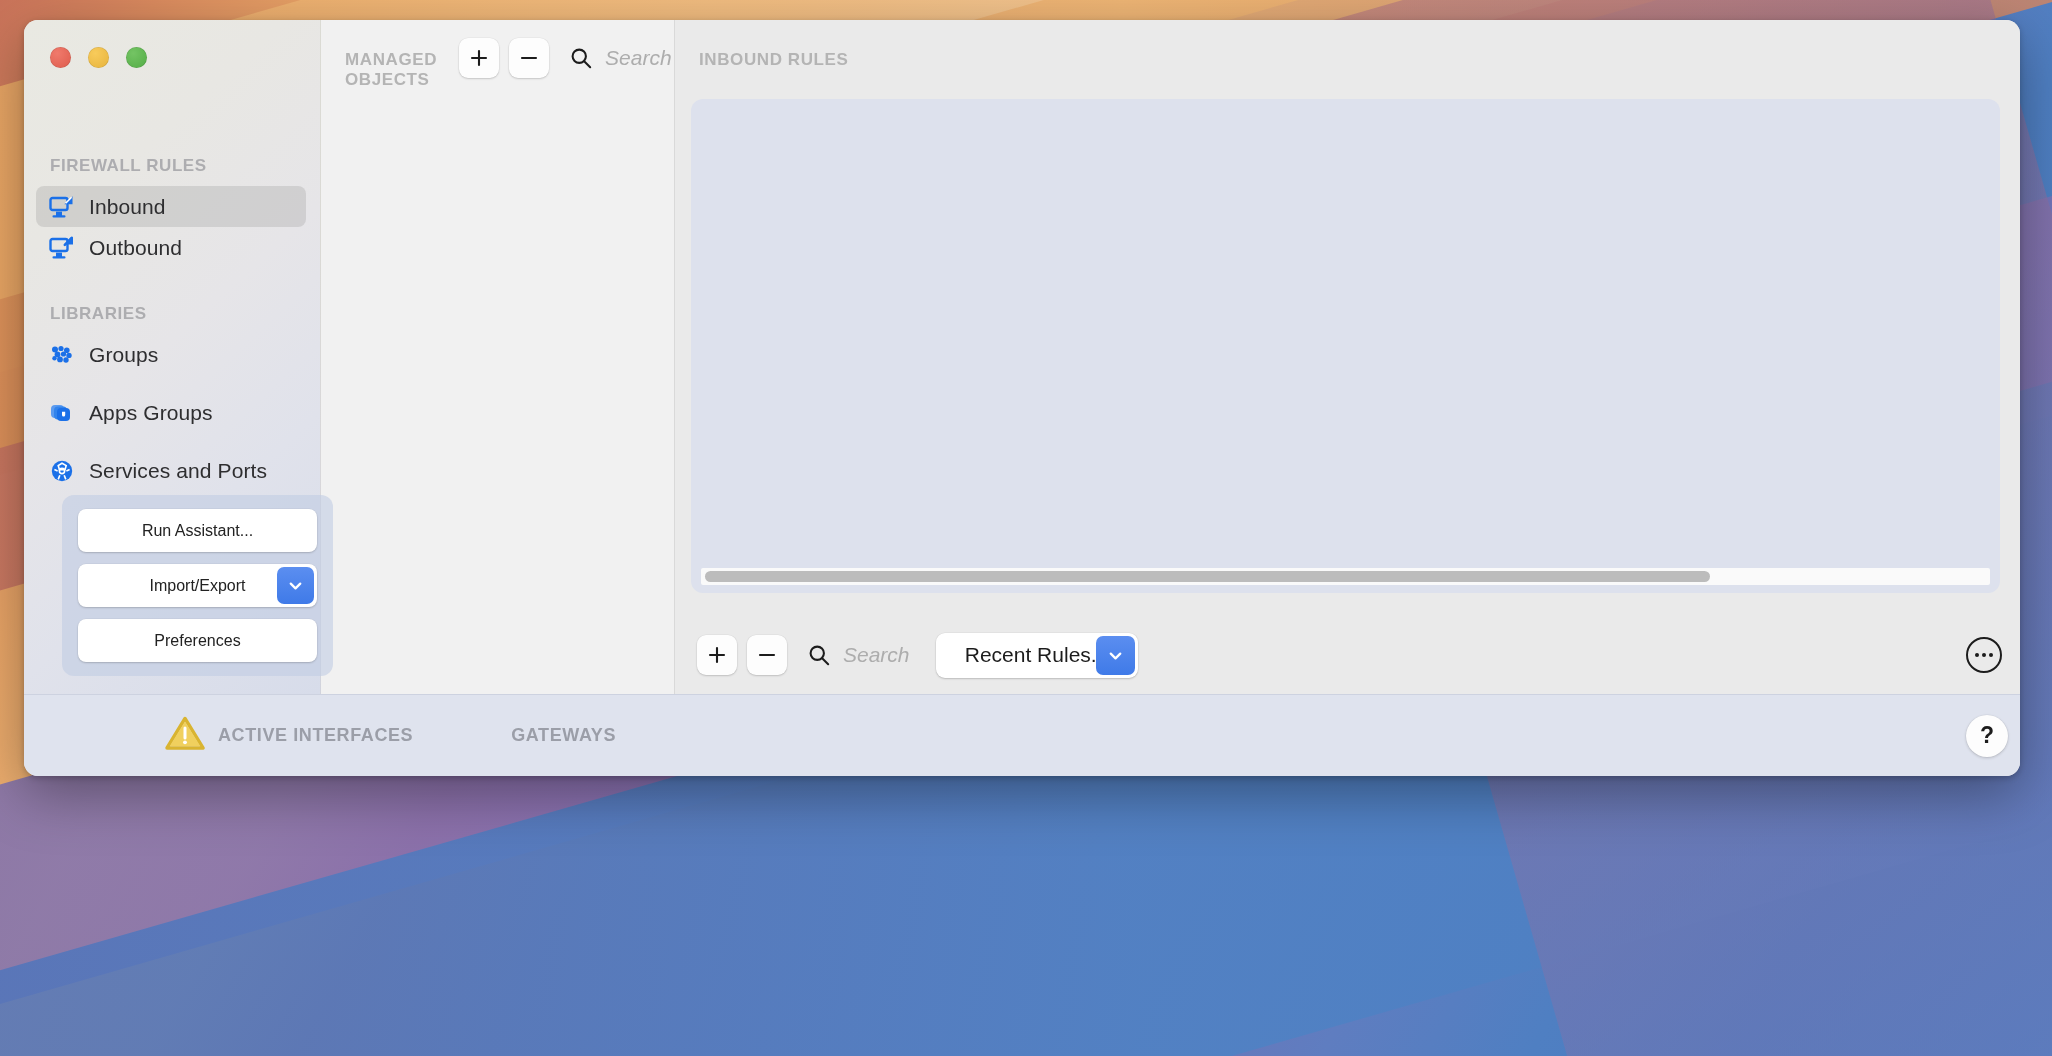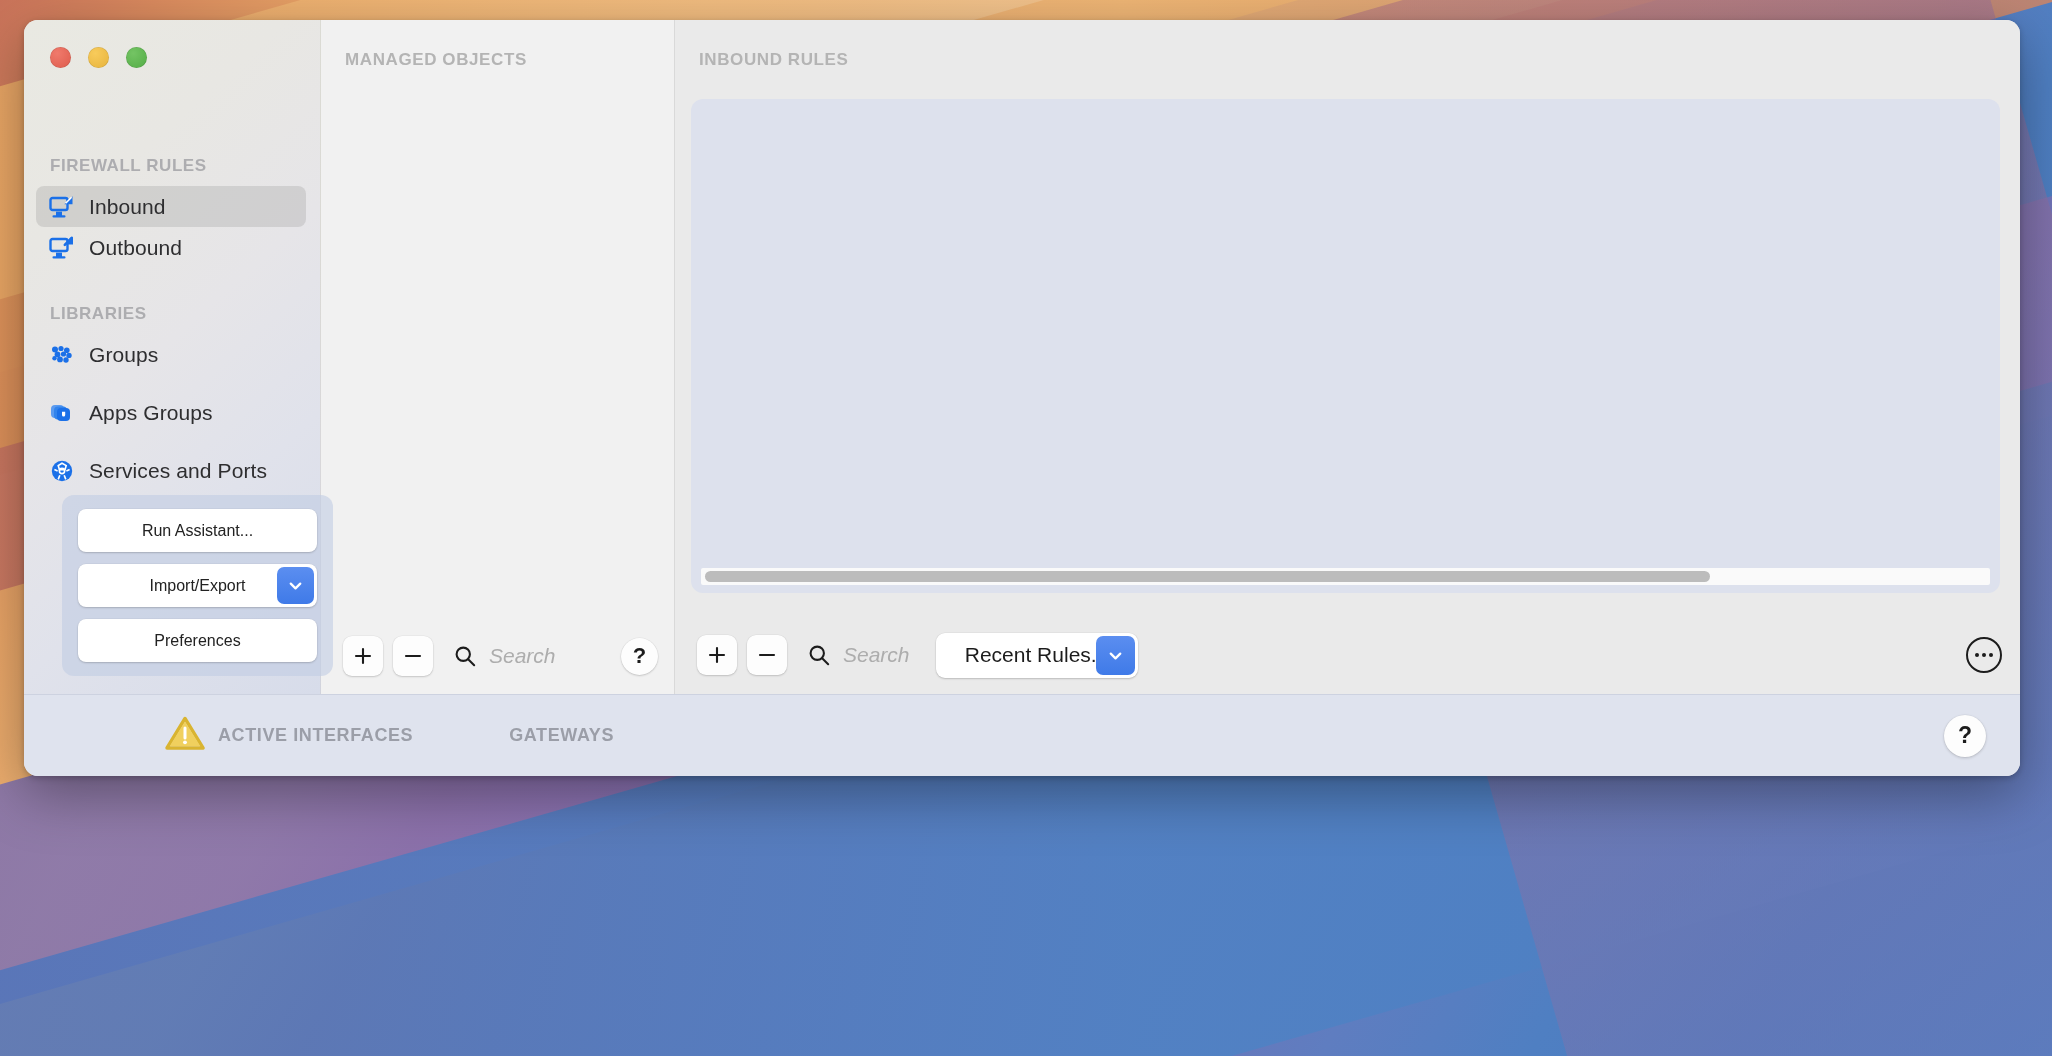--- a/index.html
+++ b/index.html
@@ -154,21 +154,21 @@
     border-radius: 7px;
     display: flex; align-items: center; justify-content: center;
   }
 
   
   #managed {
     width: 354px;
     flex: 0 0 354px;
     background: #f1f1f1;
     display: flex;
-    flex-direction: column;
+    flex-direction: row;
     border-right: 1px solid #d9d9d9;
   }
   .col-title {
     font-size: 17px;
     font-weight: 700;
     letter-spacing: .6px;
     color: #b4b4b4;
     padding: 30px 0 0 24px;
     user-select: none;
   }
@@ -299,31 +299,30 @@
   }
 
   
   #statusbar {
     height: 82px;
     flex: 0 0 82px;
     background: #dfe3ee;
     border-top: 1px solid #cdd2e0;
     display: flex;
     align-items: center;
-    padding: 0 34px 0 0;
-    gap: 46px;
+    padding: 0 12px 0 0;
   }
   .sbar-item {
     display: flex;
     align-items: center;
     gap: 13px;
     cursor: default;
   }
   .sbar-item.first { margin-left: 141px; }
-  .sbar-item.second { margin-left: 50px; }
+  .sbar-item.second { margin-left: 98px; }
   .sbar-label {
     font-size: 18px;
     font-weight: 700;
     letter-spacing: .6px;
     color: #9b9ea8;
   }
   .help-round {
     width: 42px; height: 42px;
     border-radius: 50%;
     background: #fdfdfd;

